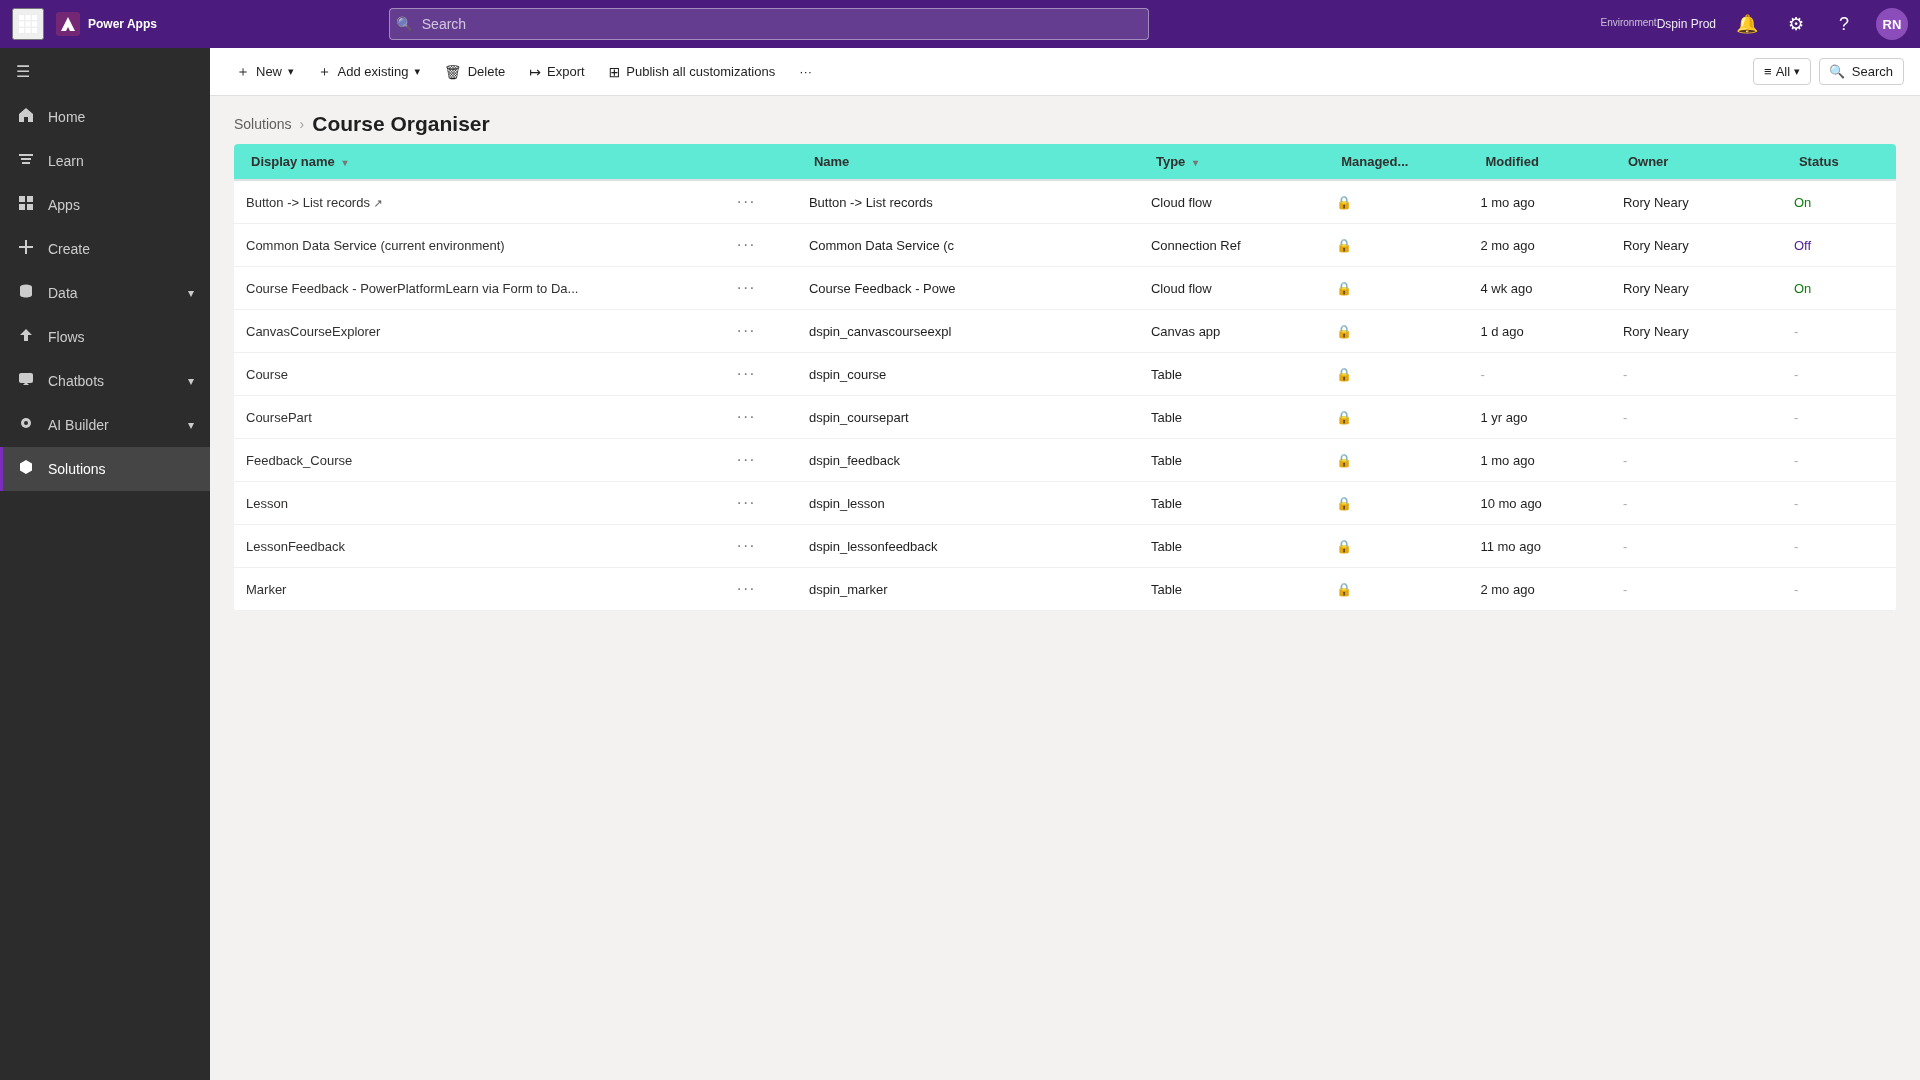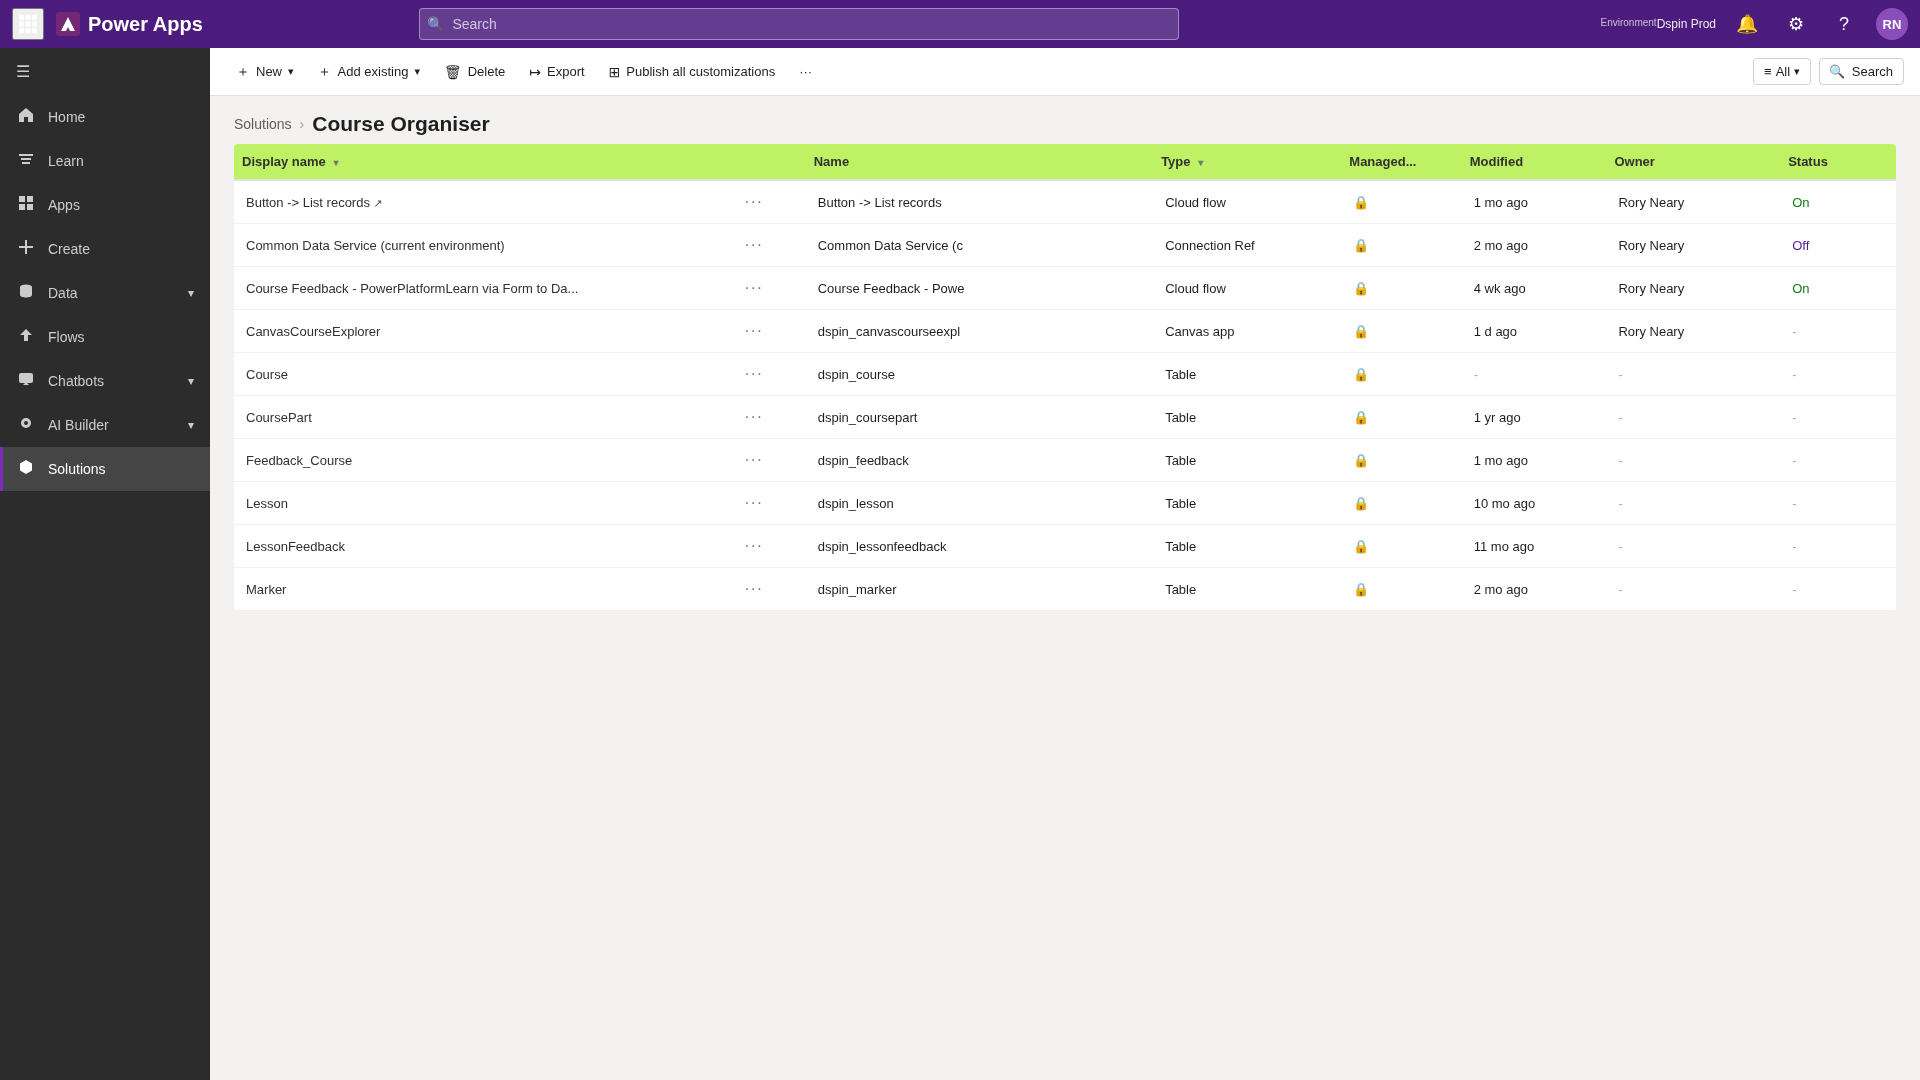--- a/index.html
+++ b/index.html
@@ -20,21 +20,21 @@
     .topbar-waffle {
       cursor: pointer;
       font-size: 18px;
       color: white;
       width: 32px;
       height: 32px;
       display: flex; align-items: center; justify-content: center;
     }
     .topbar-logo {
       display: flex; align-items: center; gap: 8px;
-      font-size: 20px; font-weight: 600; color: white;
+      font-size: 12px; font-weight: 600; color: white;
       white-space: nowrap;
     }
     .topbar-logo-icon {
       width: 24px; height: 24px;
     }
     .topbar-search {
       flex: 1;
       max-width: 760px;
       margin: 0 auto;
     }
@@ -203,26 +203,26 @@
       width: 100%;
       border-collapse: collapse;
       background: white;
       border-radius: 4px;
       overflow: hidden;
     }
     thead tr {
       border-bottom: 2px solid #e0e0e0;
     }
     th {
-      padding: 10px 8px;
+      padding: 10px 17px;
       text-align: left;
       font-size: 13px;
       font-weight: 600;
       color: #323130;
-      background: #bef264;
+      background: #5eead4;
       white-space: nowrap;
       user-select: none;
     }
     th .sort-icon { font-size: 10px; margin-left: 4px; color: #777; }
     tbody tr {
       border-bottom: 1px solid #f0f0f0;
     }
     td {
       padding: 10px 12px;
       font-size: 13px;

